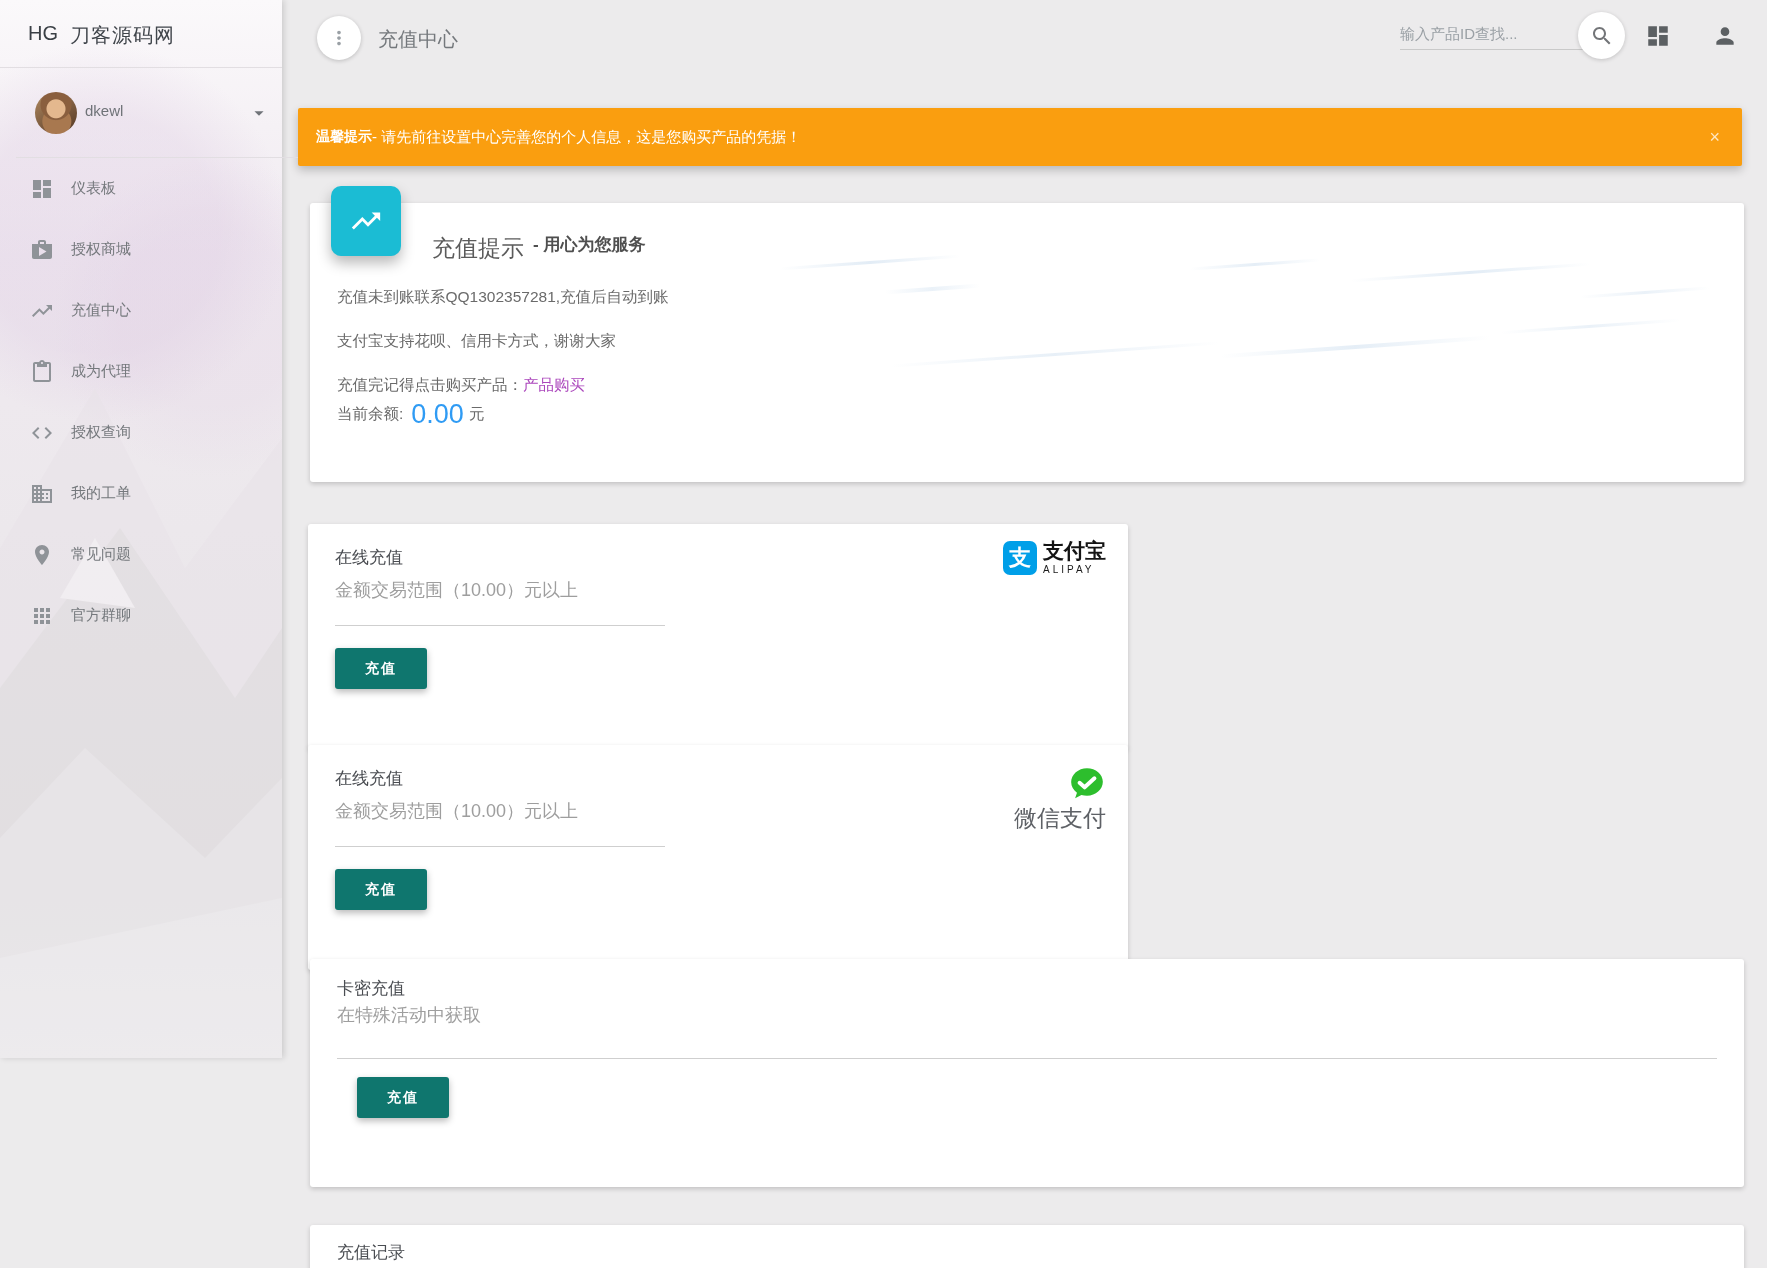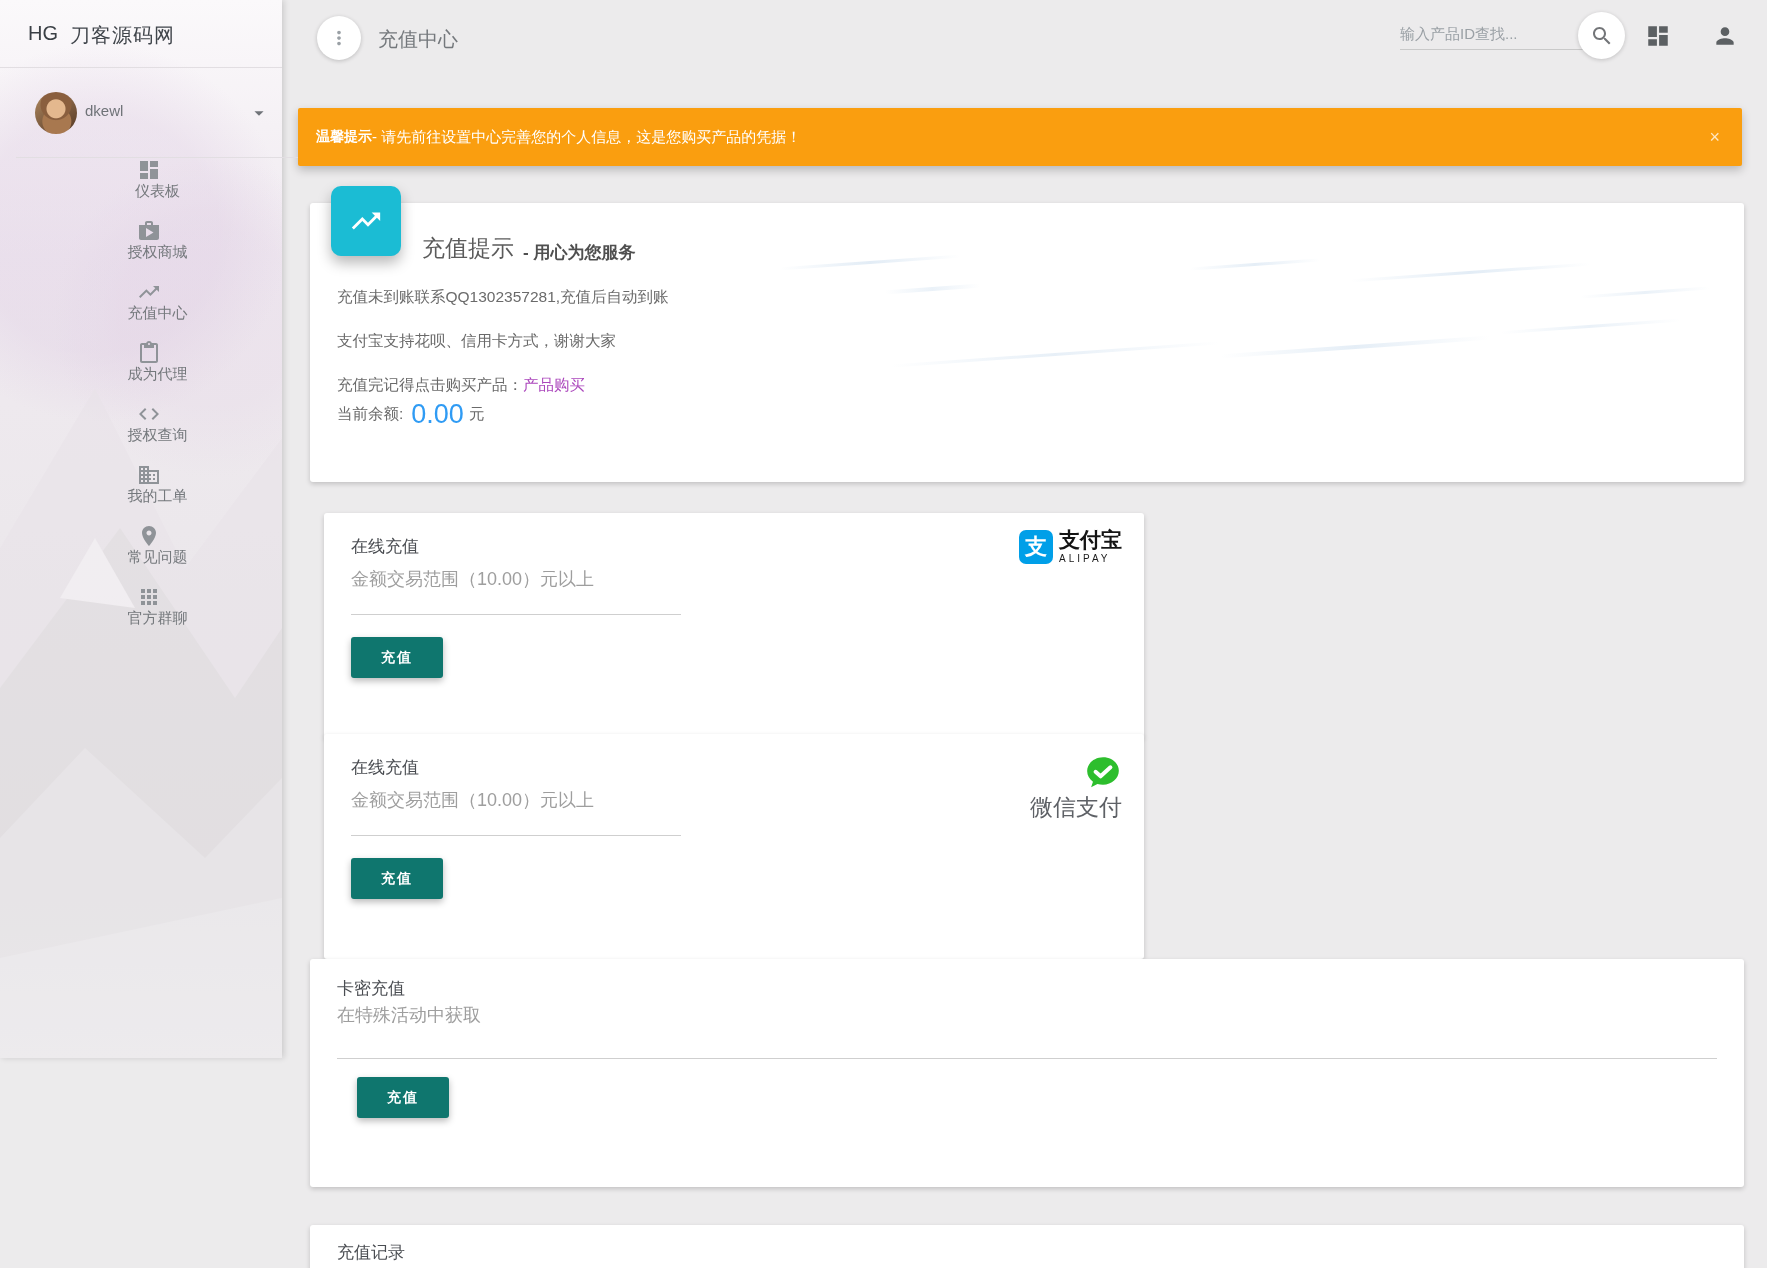--- a/index.html
+++ b/index.html
@@ -25,21 +25,21 @@
   .avatar { position:absolute; left:19px; top:24px; width:42px; height:42px; border-radius:50%;
     background:
       radial-gradient(circle at 50% 40%, #e4b88e 0 9px, rgba(0,0,0,0) 10px),
       radial-gradient(circle at 50% 30%, #8a5f3e 0 15px, rgba(0,0,0,0) 16px),
       radial-gradient(circle at 52% 70%, #a8784f 0 14px, rgba(0,0,0,0) 15px),
       linear-gradient(145deg,#b08a60,#6e4e35 70%,#513722);
   }
   .sb-username { position:absolute; left:69px; top:34px; font-size:15px; color:#6f7378; }
   .sb-caret { position:absolute; right:28px; top:34px; color:#6f7378; }
   .sb-menu { position:absolute; left:0; top:158px; width:282px; }
-  .sb-item { position:relative; height:61px; display:flex; align-items:center; padding-left:16px; cursor:pointer;flex-direction:column; }
+  .sb-item { position:relative; height:61px; display:flex; align-items:center; padding-left:30px; cursor:pointer; }
   .sb-item .mi { color:#8f9398; width:24px; height:24px; }
   .sb-item span.lbl { margin-left:17px; font-size:15px; color:#74787c; }
 
   .mi svg { display:block; }
 
   
   .tb-circle { position:absolute; left:317px; top:16px; width:44px; height:44px; border-radius:50%;
     background:#fff; box-shadow:0 1px 4px rgba(0,0,0,0.20); display:flex; align-items:center; justify-content:center;
     color:#9aa0a5; cursor:pointer; z-index:6; }
   .tb-title { position:absolute; left:378px; top:26px; font-size:20px; color:#74787c; }
@@ -66,32 +66,32 @@
   .c-input { position:absolute; left:27px; height:26px; border:none; border-bottom:1px solid #cfcfcf; background:transparent;
     outline:none; font-size:15px; color:#555; font-family:"Liberation Sans",sans-serif; }
   .btn-purple { position:absolute; width:92px; height:41px; background:#0f766e; border:none; border-radius:3px;
     color:#fff; font-size:14px; font-weight:bold; letter-spacing:2px; cursor:pointer;
     box-shadow:0 3px 7px rgba(0,0,0,0.28); font-family:"Liberation Sans",sans-serif; }
 
   
   .tip-card { left:310px; top:203px; width:1434px; height:279px; }
   .tip-icon { position:absolute; left:21px; top:-17px; width:70px; height:70px; border-radius:10px; background:#1BBCD4;
     box-shadow:0 7px 14px rgba(0,0,0,0.28); display:flex; align-items:center; justify-content:center; color:#fff; }
-  .tip-title-row { position:absolute; left:112px; top:30px; display:flex; align-items:flex-end; }
+  .tip-title-row { position:absolute; left:122px; top:30px; display:flex; align-items:flex-start; }
   .tip-title { font-size:23px; color:#5b5b5b; }
   .tip-subtitle { font-size:17px; font-weight:bold; color:#4f4f4f; margin-left:9px; }
   .t-line { position:absolute; left:27px; font-size:15.5px; color:#6a6a6a; }
   .t-link { color:#AB47BC; cursor:pointer; }
   .t-balance { position:absolute; left:27px; top:196px; display:flex; align-items:center; font-size:15.5px; color:#6a6a6a; }
   .t-balance .bv { font-size:27px; color:#2F9BF4; margin:0 5px 0 8px; }
   .streak { position:absolute; border-radius:2px; transform:rotate(-4deg);
     background:linear-gradient(90deg, rgba(197,217,236,0), rgba(197,217,236,0.9), rgba(197,217,236,0)); }
 
   
-  .pay-card { width:820px; height:225px; left:324px; }
+  .pay-card { width:820px; height:225px; left:308px;margin-top:11px; }
   .alipay-card { top:513px; }
   .wechat-card { top:734px; }
   .pay-title { top:22px; }
   .pay-sub { top:54px; }
   .pay-input { top:76px; width:330px; }
   .pay-btn { left:27px; top:124px; }
 
   .alipay-logo { position:absolute; right:22px; top:16px; display:flex; align-items:center; }
   .alipay-sq { width:34px; height:34px; background:#009FE8; border-radius:7px; color:#fff; font-size:22px; font-weight:bold;
     display:flex; align-items:center; justify-content:center; }

